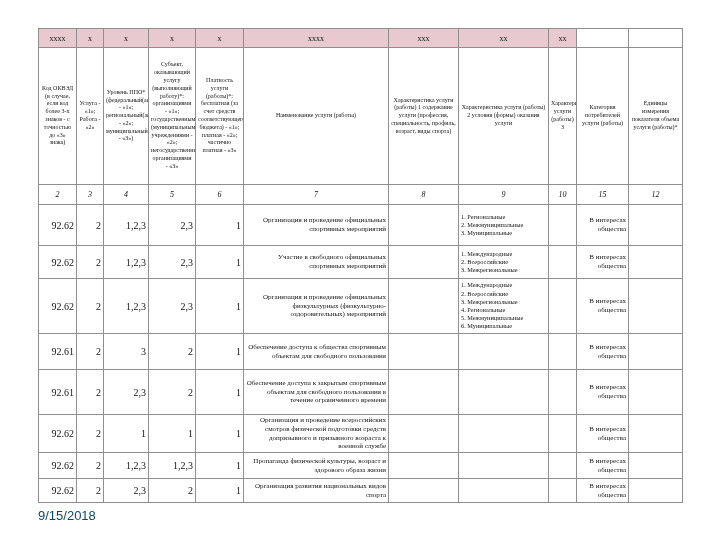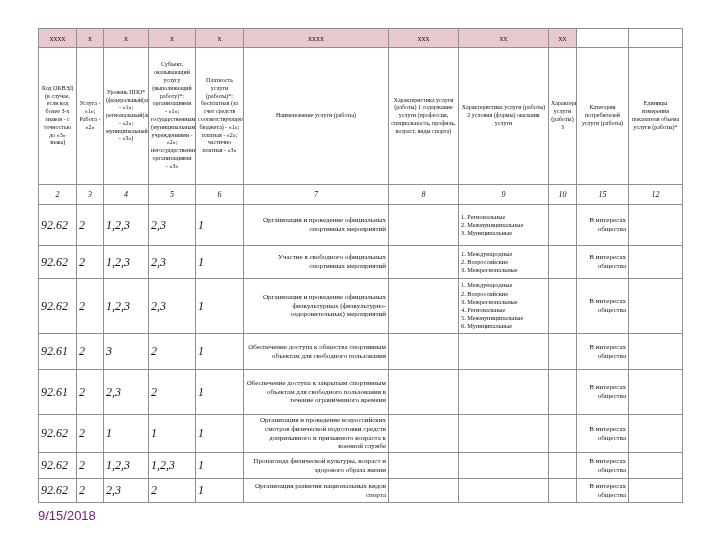--- a/index.html
+++ b/index.html
@@ -12,25 +12,25 @@
   td { border:1px solid #8f8f8f; padding:1px 2px; color:#141414; overflow:hidden;
        vertical-align:middle; }
 
   tr.ph-row td   { height:19px; font-size:8px; text-align:center; }
   td.pink        { background:#e7c9cf; }
 
   tr.head-row td { height:137px; font-size:6px; line-height:1.3; text-align:center; }
 
   tr.num-row td  { height:20px; font-size:8px; font-style:italic; text-align:center; }
 
-  td.num  { font-size:12px; font-style:italic; text-align:left; }
+  td.num  { font-size:10px; text-align:right; }
   td.txt  { font-size:7px; line-height:1.25; text-align:right; }
   td.list { font-size:6.3px; line-height:1.3; text-align:left; white-space:pre-line; }
 
-  .date { position:absolute; left:38px; top:508px; font-size:13px; color:#701a75;
+  .date { position:absolute; left:38px; top:508px; font-size:13px; color:#0c4a6e;
           font-family:"Liberation Sans", sans-serif; }
 </style>
 </head>
 <body>
 
 <div class="slide">
 
   <table class="services-table">
     <colgroup>
       <col style="width:38px">

